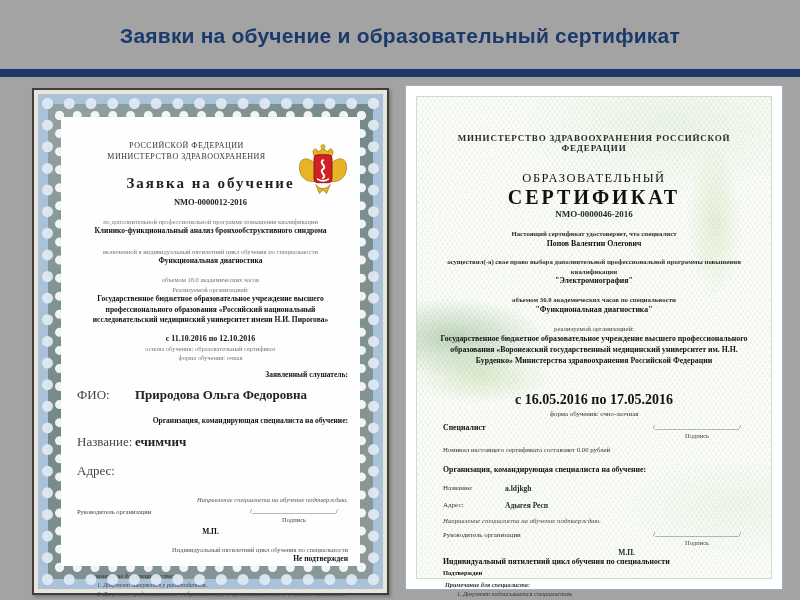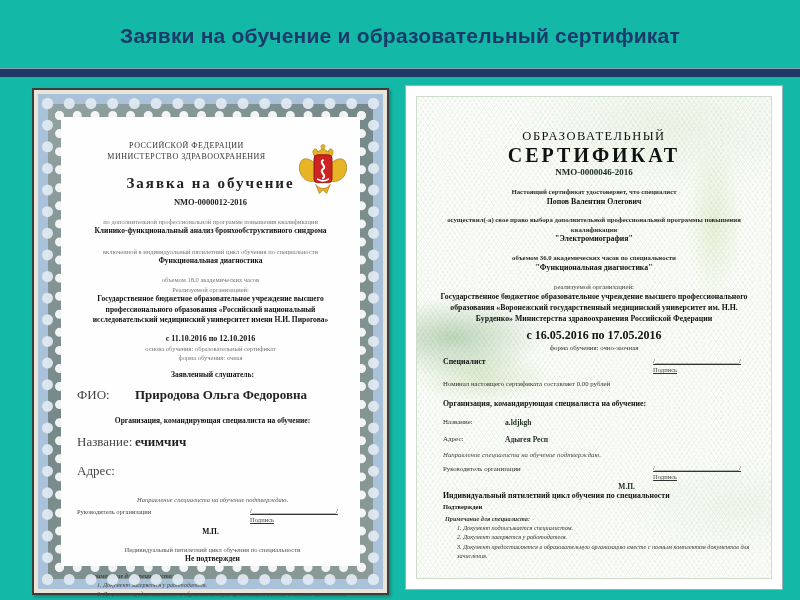--- a/index.html
+++ b/index.html
@@ -1,18 +1,18 @@
 <!DOCTYPE html>
 <html><head>
 <meta charset="utf-8">
 <style>
   * { margin:0; padding:0; box-sizing:border-box; }
   html,body { width:800px; height:600px; background:#ffffff; overflow:hidden;
               font-family:"Liberation Serif", serif; }
-  .slide { position:relative; width:800px; height:600px; background:#14b8a6; }
+  .slide { position:relative; width:800px; height:600px; background:#a3a3a3; }
 
   
   .slide-title { position:absolute; top:24px; left:0; width:100%; text-align:center;
     font-family:"Liberation Sans", sans-serif; font-weight:bold; font-size:21px;
     color:#1b3a6b; letter-spacing:0.2px; }
   .title-bar { position:absolute; top:68px; left:0; width:800px; height:9px;
     background:#1f3864; border-top:1px solid #8aa0c0; }
 
   
   .doc-app { position:absolute; left:32px; top:88px; width:357px; height:507px;
@@ -29,27 +29,27 @@
 
   .app-ministry { margin-top:16px; padding-right:48px; font-size:8px; letter-spacing:.5px; color:#333; line-height:1.35; }
   .app-emblem { position:absolute; top:26px; right:10px; width:54px; height:56px; }
   .app-title { margin-top:12px; font-size:15px; font-weight:bold; letter-spacing:2px; }
   .app-number { margin-top:5px; font-size:8.5px; font-weight:bold; }
   .fine { font-size:6.5px; color:#777; line-height:1.45; }
   .bold-line { font-size:7.5px; font-weight:bold; color:#111; line-height:1.4; }
   .app-prog-intro { margin-top:10px; }
   .app-org { padding:0 4px; }
   .app-dates { margin-top:7px; font-size:8px; }
-  .leftblock { text-align:center; padding-left:4px; }
+  .leftblock { text-align:right; padding-left:4px; }
   .row { display:flex; margin-top:7px; text-align:left; padding-left:4px; }
   .row .lbl { width:58px; font-size:13px; color:#444; }
   .row .val { font-size:13px; font-weight:bold; }
   .sig-row { display:flex; justify-content:space-between; align-items:flex-start;
     margin-top:3px; padding:0 10px 0 4px; text-align:left; }
-  .sig { font-size:7px; color:#333;text-decoration:underline; }
+  .sig { text-align:center; font-size:7px; color:#333; }
   .sig .cap { font-size:6.5px; color:#444; margin-top:1px; }
   .italic { font-style:italic; }
   .notes { text-align:left; padding-left:16px; font-size:6.2px; color:#444;
     font-style:italic; line-height:1.5; }
   .notes .note { padding-left:8px; }
 
   
   .doc-cert { position:absolute; left:405px; top:85px; width:378px; height:505px;
     border:1px solid #9db0c2; background:#ffffff; padding:10px; }
   .cert-guilloche { position:relative; width:100%; height:100%;
@@ -162,38 +162,39 @@
         </div>
         <div class="sc-outer"></div>
         <div class="sc-inner"></div>
       </div>
     </div>
   </div>
 
   <div class="doc-cert">
     <div class="cert-guilloche">
 
+      <div class="cert-ministry">МИНИСТЕРСТВО ЗДРАВООХРАНЕНИЯ РОССИЙСКОЙ ФЕДЕРАЦИИ</div>
 
       <div class="cert-t1">ОБРАЗОВАТЕЛЬНЫЙ</div>
       <div class="cert-t2">СЕРТИФИКАТ</div>
       <div class="cert-num">NMO-0000046-2016</div>
 
       <div class="cfine" style="margin-top:10px">Настоящий сертификат удостоверяет, что специалист</div>
       <div class="cbold">Попов Валентин Олегович</div>
 
       <div class="cfine" style="margin-top:7px; padding:0 14px">осуществил(-а) свое право выбора дополнительной профессиональной программы повышения квалификации</div>
       <div class="cbold">"Электромиография"</div>
 
       <div class="cfine" style="margin-top:8px">объемом 36.0 академических часов по специальности</div>
       <div class="cbold">"Функциональная диагностика"</div>
 
       <div class="cfine" style="margin-top:8px; font-weight:normal; color:#444">реализуемой организацией:</div>
       <div class="cbold" style="padding:0 6px">Государственное бюджетное образовательное учреждение высшего профессионального образования «Воронежский государственный медицинский университет им. Н.Н. Бурденко» Министерства здравоохранения Российской Федерации</div>
 
-      <div class="cbold" style="margin-top:2px; font-size:12px">с 16.05.2016 по 17.05.2016</div>
+      <div class="cbold" style="margin-top:23px; font-size:14px">с 16.05.2016 по 17.05.2016</div>
       <div class="cfine" style="font-weight:normal; color:#333">форма обучения: очно-заочная</div>
 
       <div class="csig-row">
         <span class="cbold">Специалист</span>
         <span class="sig">
           <span>/________________________/</span>
           <div class="cap">Подпись</div>
         </span>
       </div>
 

